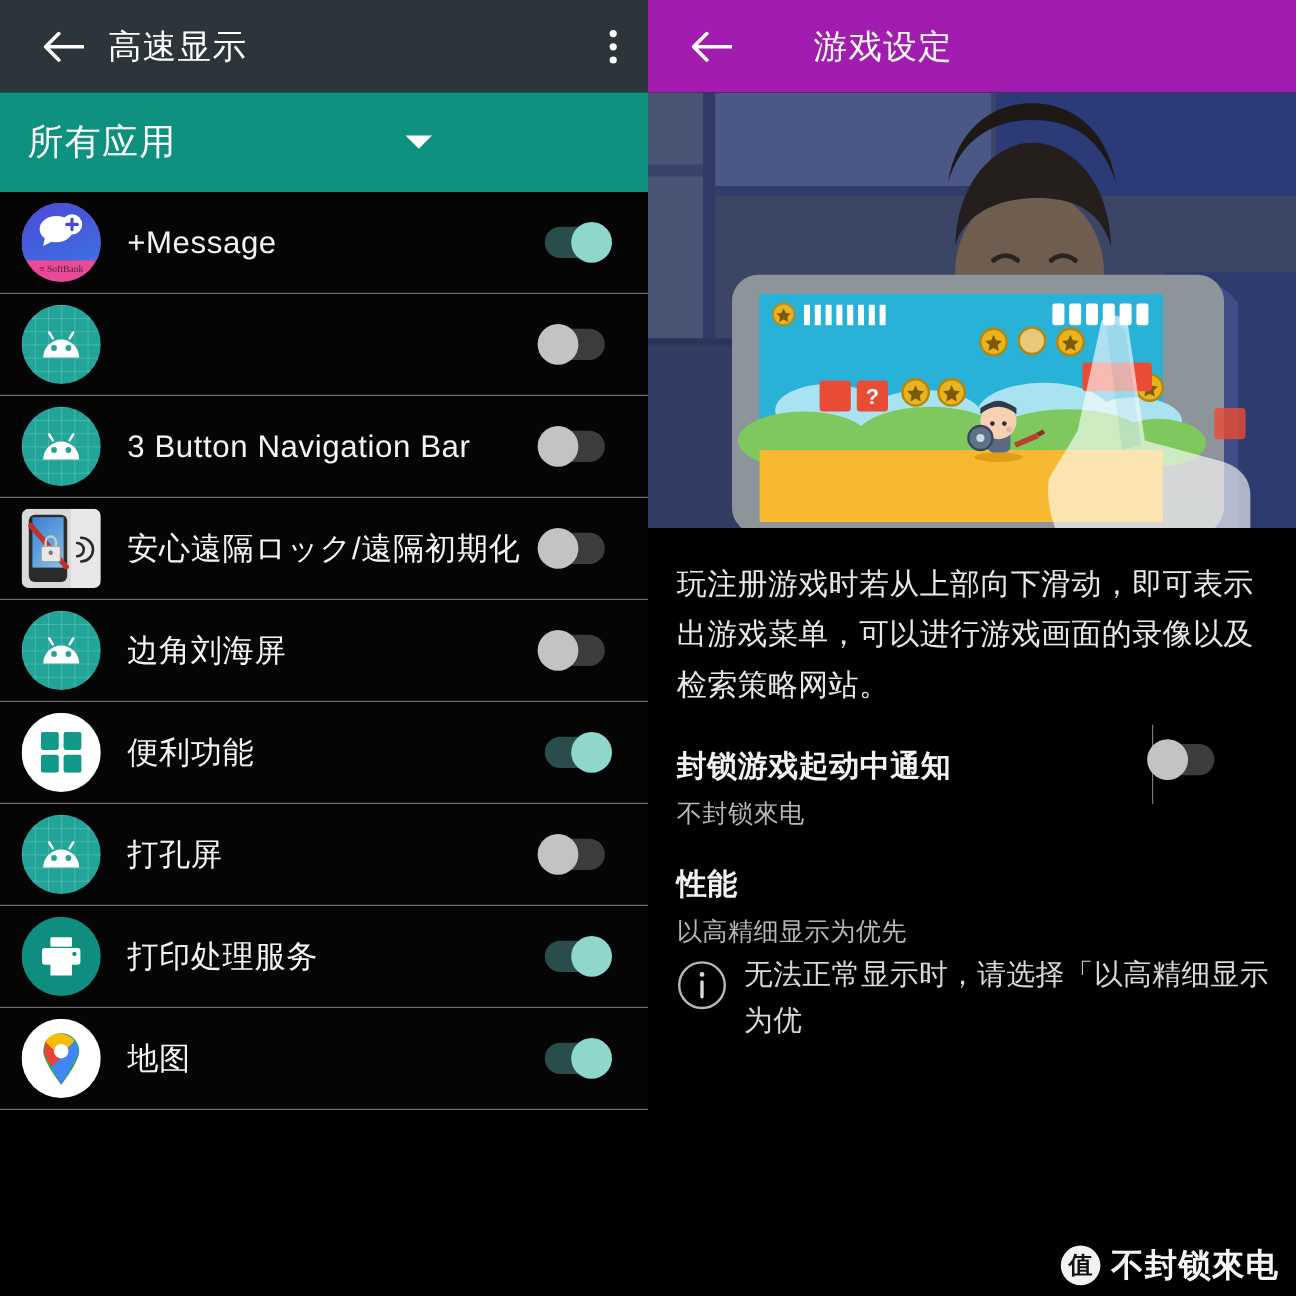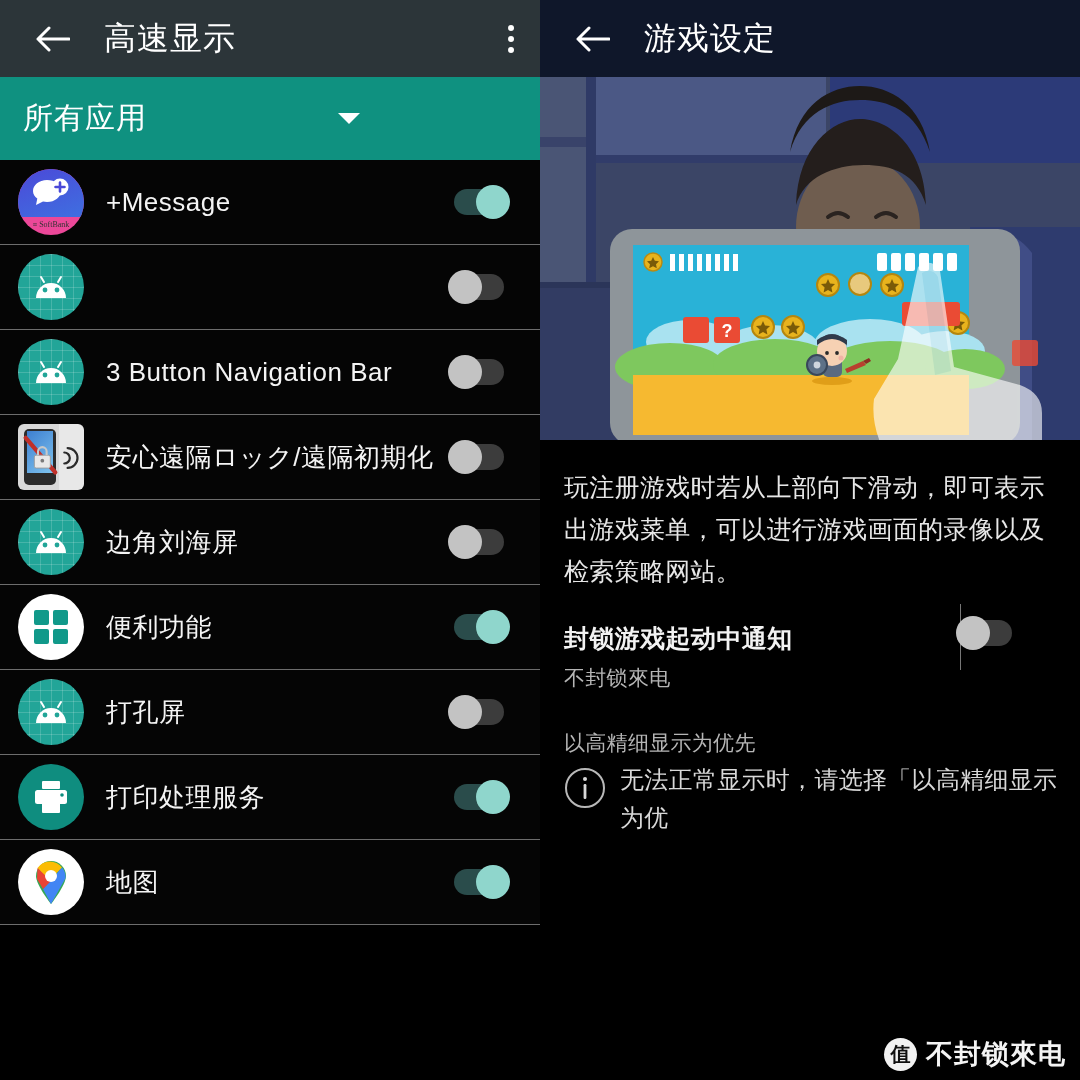--- a/index.html
+++ b/index.html
@@ -29,34 +29,34 @@
   }
 
   
   .appbar {
     height: 77px;
     background: #2c3539;
     display: flex;
     align-items: center;
     box-sizing: border-box;
   }
-  .appbar.right { background: #0f172a; }
+  .appbar.right { background: #a21caf; gap: 48px; }
   .back-arrow {
     width: 58px;
     margin-left: 24px;
     display: flex;
     align-items: center;
     justify-content: center;
     cursor: pointer;
   }
   .appbar-title {
     color: #ffffff;
-    font-size: 32px;
+    font-size: 28px;
     letter-spacing: 1px;
-    margin-left: 22px;
+    margin-left: 8px;
     white-space: nowrap;
   }
   .overflow-dots {
     margin-left: auto;
     margin-right: 26px;
     display: flex;
     flex-direction: column;
     gap: 5px;
     cursor: pointer;
   }
@@ -648,20 +648,21 @@
       </div>
       <div class="pref-divider"></div>
       <div class="pref-switch switch off">
         <div class="track"></div>
         <div class="thumb"></div>
       </div>
     </div>
 
     <div class="pref-row" style="padding-top:28px;min-height:auto;">
       <div class="pref-texts">
+        <div class="pref-title">性能</div>
         <div class="pref-sub">以高精细显示为优先</div>
       </div>
     </div>
 
     <div class="info-row">
       <div class="info-icon">
         <svg width="42" height="42" viewBox="0 0 42 42">
           <circle cx="21" cy="21" r="19" fill="none" stroke="#b8b8b8" stroke-width="2"></circle>
           <circle cx="21" cy="12" r="2" fill="#d8d8d8"></circle>
           <rect x="19.6" y="17" width="2.8" height="15" rx="1.2" fill="#d8d8d8"></rect>

